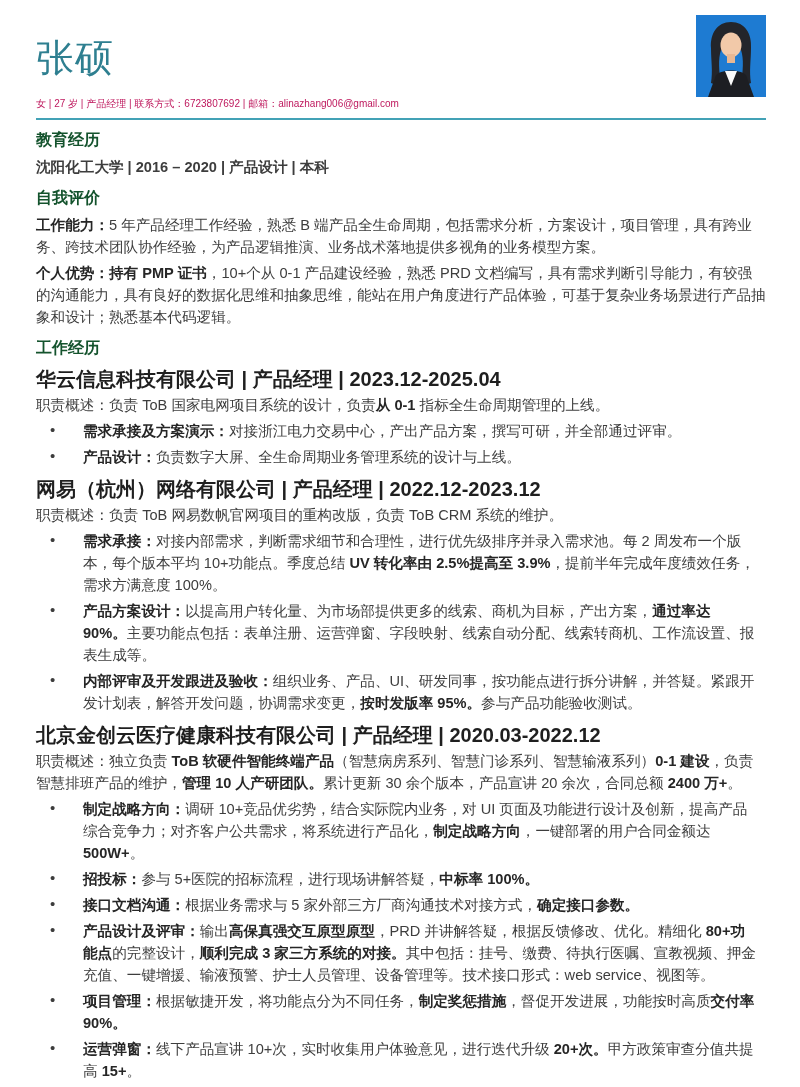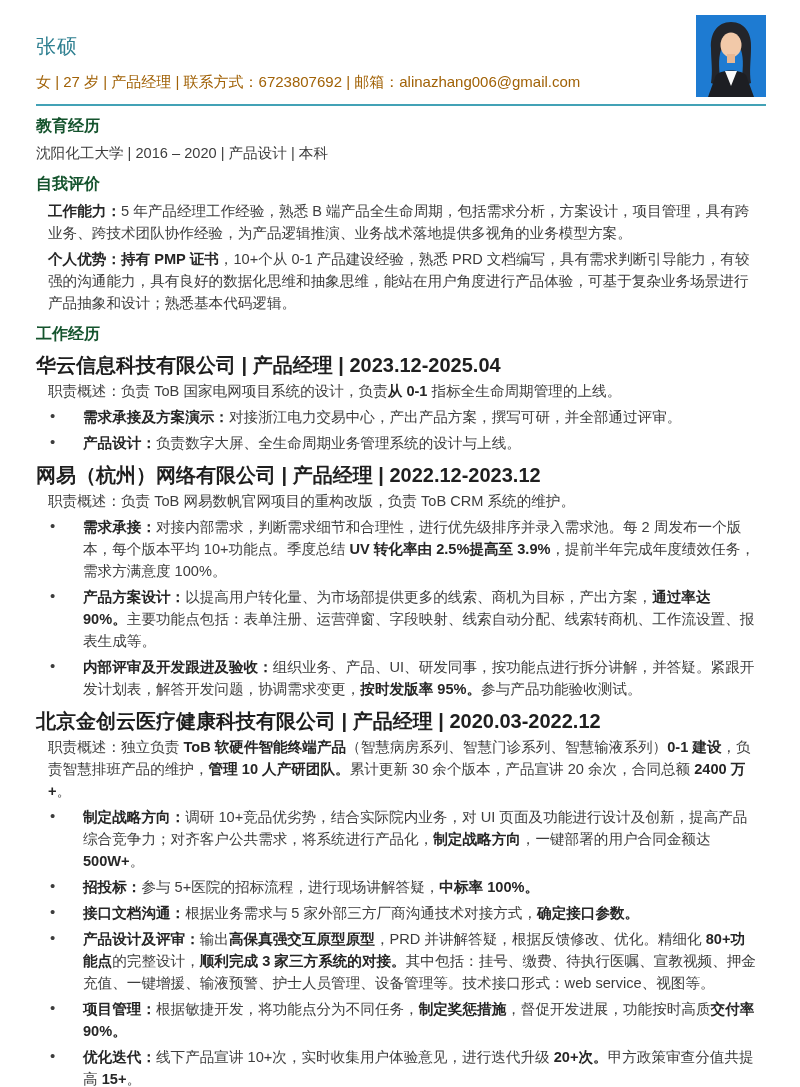--- a/index.html
+++ b/index.html
@@ -2,30 +2,30 @@
 <html><head>
 <meta charset="utf-8">
 <style>
   * { margin:0; padding:0; box-sizing:border-box; }
   html,body { width:800px; height:1087px; background:#ffffff; overflow:hidden; }
   body { font-family:"Liberation Sans", sans-serif; color:#3d3d3d; }
   .page { padding:27px 34px 0 36px; }
 
   
   .top { display:flex; justify-content:space-between; align-items:flex-start; }
-  .name { font-size:20px; font-weight:400; color:#2E7F90; margin-top:6px; letter-spacing:1px; }
-  .contact { margin-top:13px; font-size:15px; color:#a16207; }
+  .name { font-size:38px; font-weight:400; color:#2E7F90; margin-top:6px; letter-spacing:1px; }
+  .contact { margin-top:13px; font-size:10px; color:#be185d; }
   .photo { width:70px; height:82px; margin-top:-12px; flex:0 0 auto; }
   .photo svg { display:block; width:100%; height:100%; }
   .rule { border:none; border-top:2px solid #43A2B6; margin-top:7px; }
 
   
   .sec-title { font-size:16px; font-weight:700; color:#14532d; margin:10px 0 6px 0; line-height:20px; }
-  .para, .line { font-size:14.6px; line-height:22px; color:#3d3d3d; margin:2px 12px; }
-  .line { margin:4px 0 2px 0; }
+  .para, .line { font-size:14.6px; line-height:22px; color:#3d3d3d; margin:2px 0; }
+  .line { margin:4px 0 2px 0;font-weight:bold; }
   .selfp { margin-bottom:4px; }
   .run.b, .b { font-weight:700; color:#262626; }
 
   
   .job-h { font-size:20px; font-weight:700; color:#1f1f1f; margin:9px 0 3px 0; line-height:24px; }
   .blist { list-style:none; margin:2px 0 2px 0; }
   .bullet { position:relative; padding-left:39px; margin:4px 8px; font-size:14.6px; line-height:22px; color:#3d3d3d; }
   .bullet::before { content:"\2022"; position:absolute; left:6px; top:-1px; font-size:15px; color:#3d3d3d; }
 </style>
 </head>
@@ -87,21 +87,21 @@
 
     <article class="job">
       <h3 class="job-h">北京金创云医疗健康科技有限公司 | 产品经理 | 2020.03-2022.12</h3>
       <p class="para"><span class="run">职责概述：独立负责 </span><span class="run b">ToB 软硬件智能终端产品</span><span class="run">（智慧病房系列、智慧门诊系列、智慧输液系列）</span><span class="run b">0-1 建设</span><span class="run">，负责智慧排班产品的维护，</span><span class="run b">管理 10 人产研团队。</span><span class="run">累计更新 30 余个版本，产品宣讲 20 余次，合同总额 </span><span class="run b">2400 万+</span><span class="run">。</span></p>
       <ul class="blist">
         <li class="bullet"><span class="run b">制定战略方向：</span><span class="run">调研 10+竞品优劣势，结合实际院内业务，对 UI 页面及功能进行设计及创新，提高产品综合竞争力；对齐客户公共需求，将系统进行产品化，</span><span class="run b">制定战略方向</span><span class="run">，一键部署的用户合同金额达 </span><span class="run b">500W+</span><span class="run">。</span></li>
         <li class="bullet"><span class="run b">招投标：</span><span class="run">参与 5+医院的招标流程，进行现场讲解答疑，</span><span class="run b">中标率 100%。</span></li>
         <li class="bullet"><span class="run b">接口文档沟通：</span><span class="run">根据业务需求与 5 家外部三方厂商沟通技术对接方式，</span><span class="run b">确定接口参数。</span></li>
         <li class="bullet"><span class="run b">产品设计及评审：</span><span class="run">输出</span><span class="run b">高保真强交互原型原型</span><span class="run">，PRD 并讲解答疑，根据反馈修改、优化。精细化 </span><span class="run b">80+功能点</span><span class="run">的完整设计，</span><span class="run b">顺利完成 3 家三方系统的对接。</span><span class="run">其中包括：挂号、缴费、待执行医嘱、宣教视频、押金充值、一键增援、输液预警、护士人员管理、设备管理等。技术接口形式：web service、视图等。</span></li>
         <li class="bullet"><span class="run b">项目管理：</span><span class="run">根据敏捷开发，将功能点分为不同任务，</span><span class="run b">制定奖惩措施</span><span class="run">，督促开发进展，功能按时高质</span><span class="run b">交付率 90%。</span></li>
-        <li class="bullet"><span class="run b">优化迭代：</span><span class="run">线下产品宣讲 10+次，实时收集用户体验意见，进行迭代升级 </span><span class="run b">20+次。</span><span class="run">甲方政策审查分值共提高 </span><span class="run b">15+</span><span class="run">。</span></li>
+        <li class="bullet"><span class="run b">运营弹窗：</span><span class="run">线下产品宣讲 10+次，实时收集用户体验意见，进行迭代升级 </span><span class="run b">20+次。</span><span class="run">甲方政策审查分值共提高 </span><span class="run b">15+</span><span class="run">。</span></li>
       </ul>
     </article>
   </section>
 
   <section>
     <h2 class="sec-title">专业技能</h2>
     <ul class="blist">
       <li class="bullet"><span class="run b">荣誉奖项：</span><span class="run">评选 2021"优秀员工 "</span></li>
 
     </ul>

